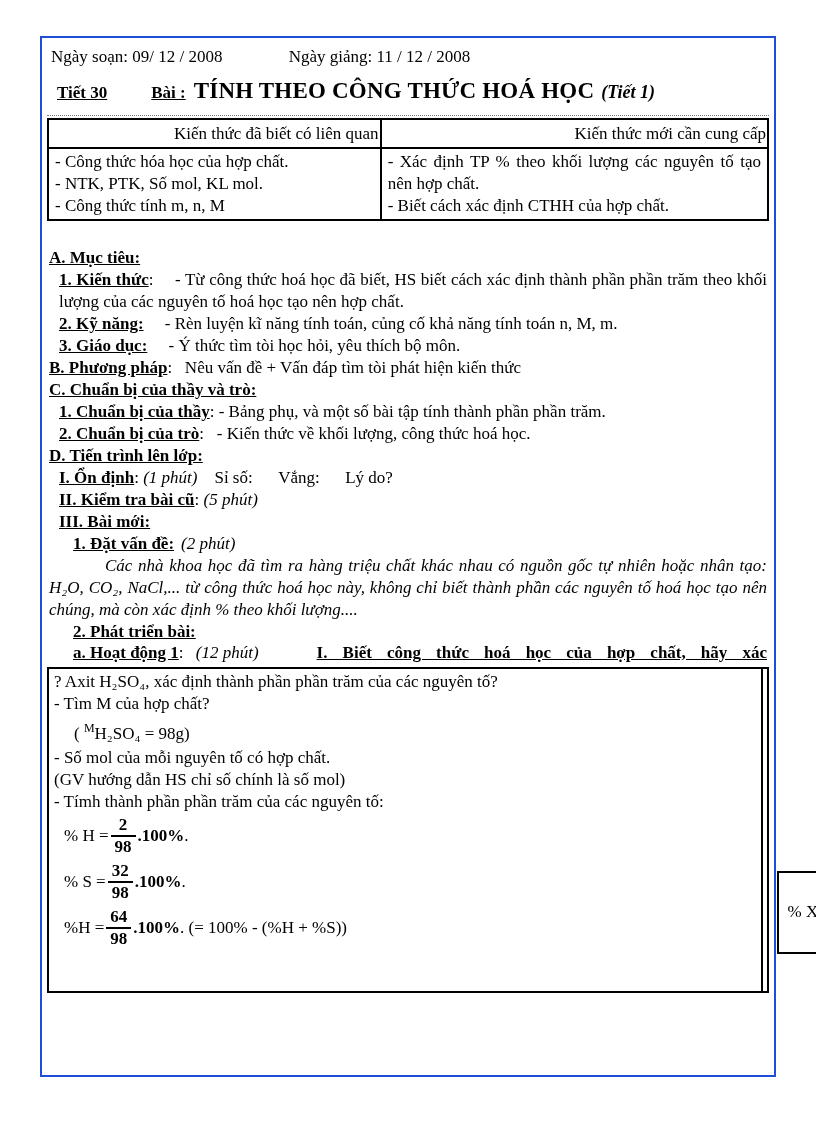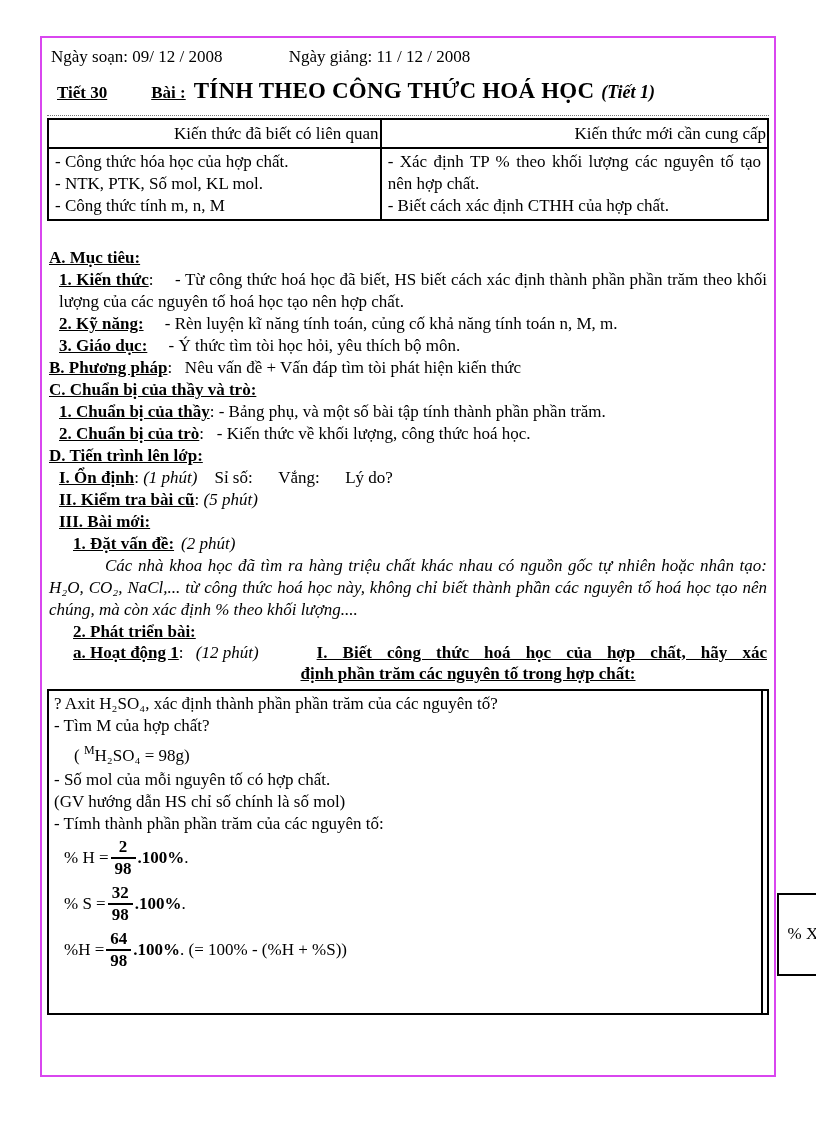--- a/index.html
+++ b/index.html
@@ -1,19 +1,19 @@
 <!DOCTYPE html>
 <html><head>
 <meta charset="utf-8">
 <style>
   html,body{margin:0;padding:0;background:#fff;}
   .page{position:relative;width:816px;height:1123px;background:#fff;
         font-family:"Liberation Serif","DejaVu Serif",serif;color:#000;font-size:17px;}
   .frame{position:absolute;left:40px;top:36px;width:736px;height:1041px;
-         border:2px solid #d946ef;box-sizing:border-box;padding:0 5px;}
+         border:2px solid #1d4ed8;box-sizing:border-box;padding:0 5px;}
 
   
   .hdr{padding:8px 4px 6px;border-bottom:1px dotted #777;}
   .hdr-dates{line-height:22px;}
   .hdr-dates .giang{margin-left:62px;}
   .hdr-title{display:flex;align-items:baseline;margin-top:7px;line-height:32px;}
   .bu{font-weight:bold;text-decoration:underline;}
   .hdr-title .tiet{margin-left:6px;}
   .hdr-title .bai{margin-left:44px;}
   .main-title{font-weight:bold;font-size:23px;margin-left:8px;letter-spacing:.2px;}
@@ -119,21 +119,20 @@
       <p class="ind1"><span class="bu">I. Ổn định</span><span>: </span><i>(1 phút)</i><span> Sỉ số:  Vắng:  Lý do?</span></p>
       <p class="ind1"><span class="bu">II. Kiểm tra bài cũ</span><span>: </span><i>(5 phút)</i></p>
       <p class="ind1"><span class="bu">III. Bài mới:</span></p>
       <p class="ind2"><span class="bu">1. Đặt vấn đề:</span><i style="margin-left:7px">(2 phút)</i></p>
       <p class="ital"><span>Các nhà khoa học đã tìm ra hàng triệu chất khác nhau có nguồn gốc tự nhiên hoặc nhân tạo: H₂O, CO₂, NaCl,... từ công thức hoá học này, không chỉ biết thành phần các nguyên tố hoá học tạo nên chúng, mà còn xác định % theo khối lượng....</span></p>
       <p class="ind2"><span class="bu">2. Phát triển bài:</span></p>
       <div class="hd-row">
         <span class="hd-left"><span class="bu">a. Hoạt động 1</span><span>: </span><i>(12 phút)</i></span>
         <span class="hd-head">I. Biết công thức hoá học của hợp chất, hãy xác</span>
       </div>
-      <p class="hd-head2">định phần trăm các nguyên tố trong hợp chất:</p>
     </div>
 
     <table class="atable">
       <tbody>
       <tr>
         <td class="acell-left" style="height:318px">
           <div class="just">? Axit H₂SO₄, xác định thành phần phần trăm của các nguyên tố?</div>
           <div>- Tìm M của hợp chất?</div>
           <div class="mline"><span>( </span><sup>M</sup><span>H₂SO₄ = 98g)</span></div>
           <div class="just">- Số mol của mỗi nguyên tố có hợp chất.</div>

